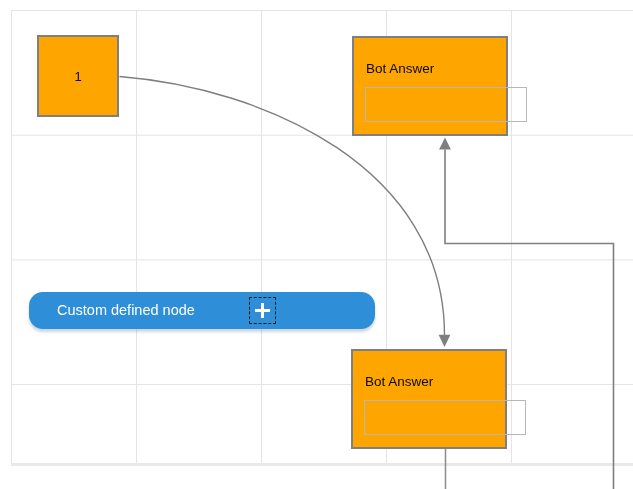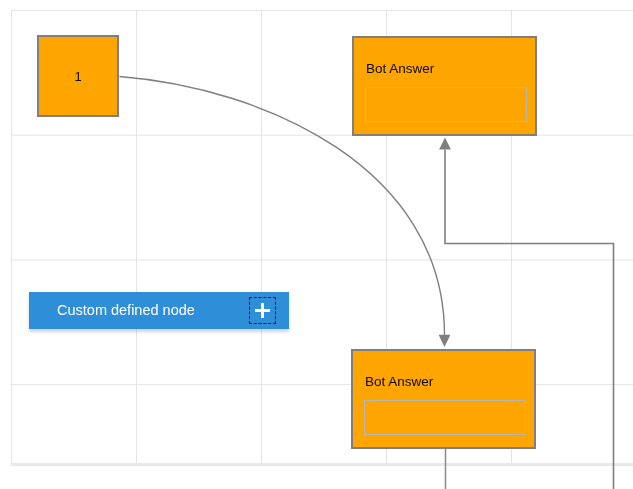--- a/index.html
+++ b/index.html
@@ -38,46 +38,47 @@
   }
   .node-square {
     left: 37px; top: 35px;
     width: 82px; height: 82px;
     background: #FFA500;
     border: 2px solid #7f7f7f;
     display: flex; align-items: center; justify-content: center;
     font-size: 13px; color: #0a0a0a;
   }
   .node-bot {
-    width: 185px; height: 100px;
+    width: 156px; height: 100px;
     background: #FFA500;
     border: 2px solid #7f7f7f;
   }
   .node-bot-top { left: 352px; top: 36px; }
   .node-bot-bottom { left: 351px; top: 349px; }
   .node-bot .bot-title {
     position: absolute; left: 12px; top: 23px;
     font-size: 13.5px; color: #0a0a0a;
   }
   .node-bot .bot-input {
     position: absolute; left: 11px; top: 49px;
     width: 160px; height: 33px;
     border: 1px solid #b7b7b7;
     background: transparent;
   }
   .node-custom {
     left: 29px; top: 292px;
-    width: 260px; height: 37px;
+    width: 346px; height: 37px;
     background: #2E8ED8;
     box-shadow: 0px 3px 3px rgba(110, 135, 165, 0.35);
     color: #ffffff;
     font-size: 14.5px;
     line-height: 37px;
     padding-left: 28px;
     box-sizing: border-box;
+    border-radius: 14px;
   }
   .plus-box {
     position: absolute;
     left: 220px; top: 5px;   
     width: 27px; height: 27px;
     border: 1px dashed #1b1b1b;
     box-sizing: border-box;
     cursor: pointer;
   }
   .plus-icon { position: absolute; left: 0; top: 0; width: 100%; height: 100%; }

